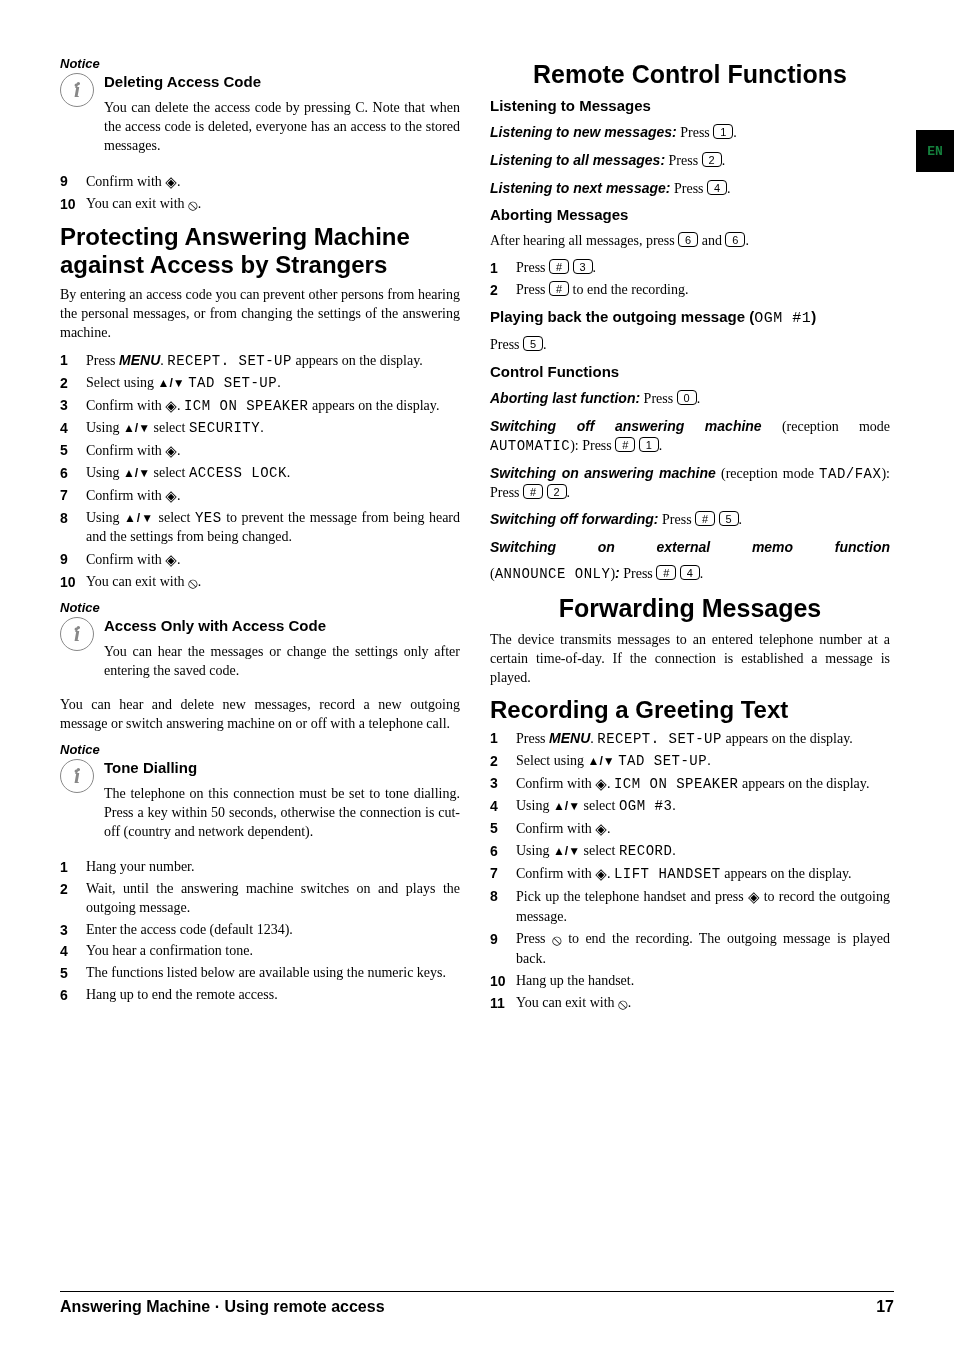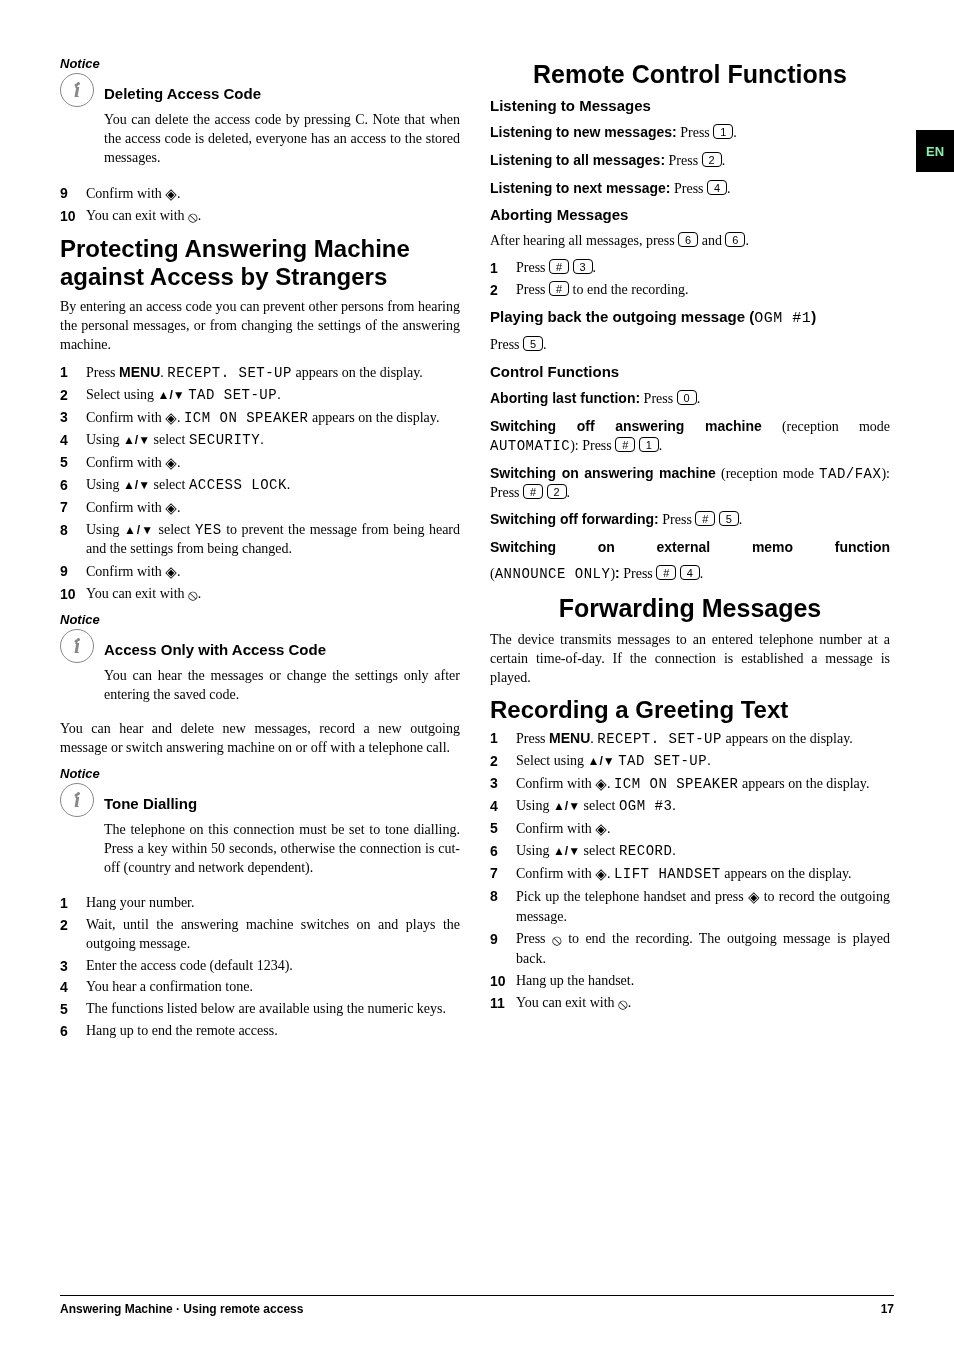--- a/index.html
+++ b/index.html
@@ -25,48 +25,48 @@
   .info-icon {
     width: 34px; height: 34px; flex: 0 0 34px;
     border: 1.5px solid #888; border-radius: 50%;
     display: flex; align-items: center; justify-content: center;
     font-family: Georgia, serif; font-style: italic; font-weight: 700;
     font-size: 22px; color: #888; line-height: 1;
     position: relative;
   }
   .info-icon::before { content: "."; position: absolute; top: -4px; font-size: 20px; color: #888; }
   .info-text { flex: 1; }
-  .info-text h3 { margin-top: 12px; }
+  .info-text h3 { margin-top: 0; }
   ol.steps { list-style: none; padding: 0; margin: 4px 0; }
   ol.steps > li { display: flex; gap: 8px; font-size: 14px; line-height: 1.35; margin: 3px 0; text-align: justify; }
   ol.steps > li > .n { font-family: Arial, Helvetica, sans-serif; font-weight: 700; flex: 0 0 18px; }
   ol.steps > li > .t { flex: 1; }
   .key {
     display: inline-block; min-width: 20px; padding: 0 4px;
     border: 1.2px solid #000; border-radius: 4px;
     font-family: Arial, Helvetica, sans-serif; font-size: 11px;
     text-align: center; line-height: 14px; height: 15px;
     vertical-align: 1px;
   }
   .arrow { font-family: Arial, sans-serif; font-size: 12px; font-weight: 700; }
   .diamond { font-size: 15px; vertical-align: -1px; }
   .stop { font-size: 15px; vertical-align: -2px; }
   .en-tab {
     position: absolute; top: 130px; right: 0;
-    width: 38px; height: 42px; background: #000; color: #86efac;
-    font-family: Liberation Sans, sans-serif; font-weight: 700; font-size: 13px;
+    width: 38px; height: 42px; background: #000; color: #15803d;
+    font-family: Liberation Mono, monospace; font-weight: 700; font-size: 13px;
     display: flex; align-items: center; justify-content: center;
   }
   .footer {
     position: absolute; bottom: 36px; left: 60px; right: 60px;
     border-top: 1.5px solid #000; padding-top: 6px;
     display: flex; justify-content: space-between;
-    font-family: Arial, Helvetica, sans-serif; font-weight: 700; font-size: 12px;
-  }
-  .sbold { font-family: Arial, Helvetica, sans-serif; font-weight: 700; }
+    font-family: Arial, Helvetica, sans-serif; font-weight: 700; font-size: 16px;
+  }
+  .sbold { font-family: Arial, Helvetica, sans-serif; font-weight: 700; font-style: italic; }
 </style>
 </head>
 <body>
 
 <div class="en-tab">EN</div>
 
 <div class="cols">
 
   <div class="col">
 

